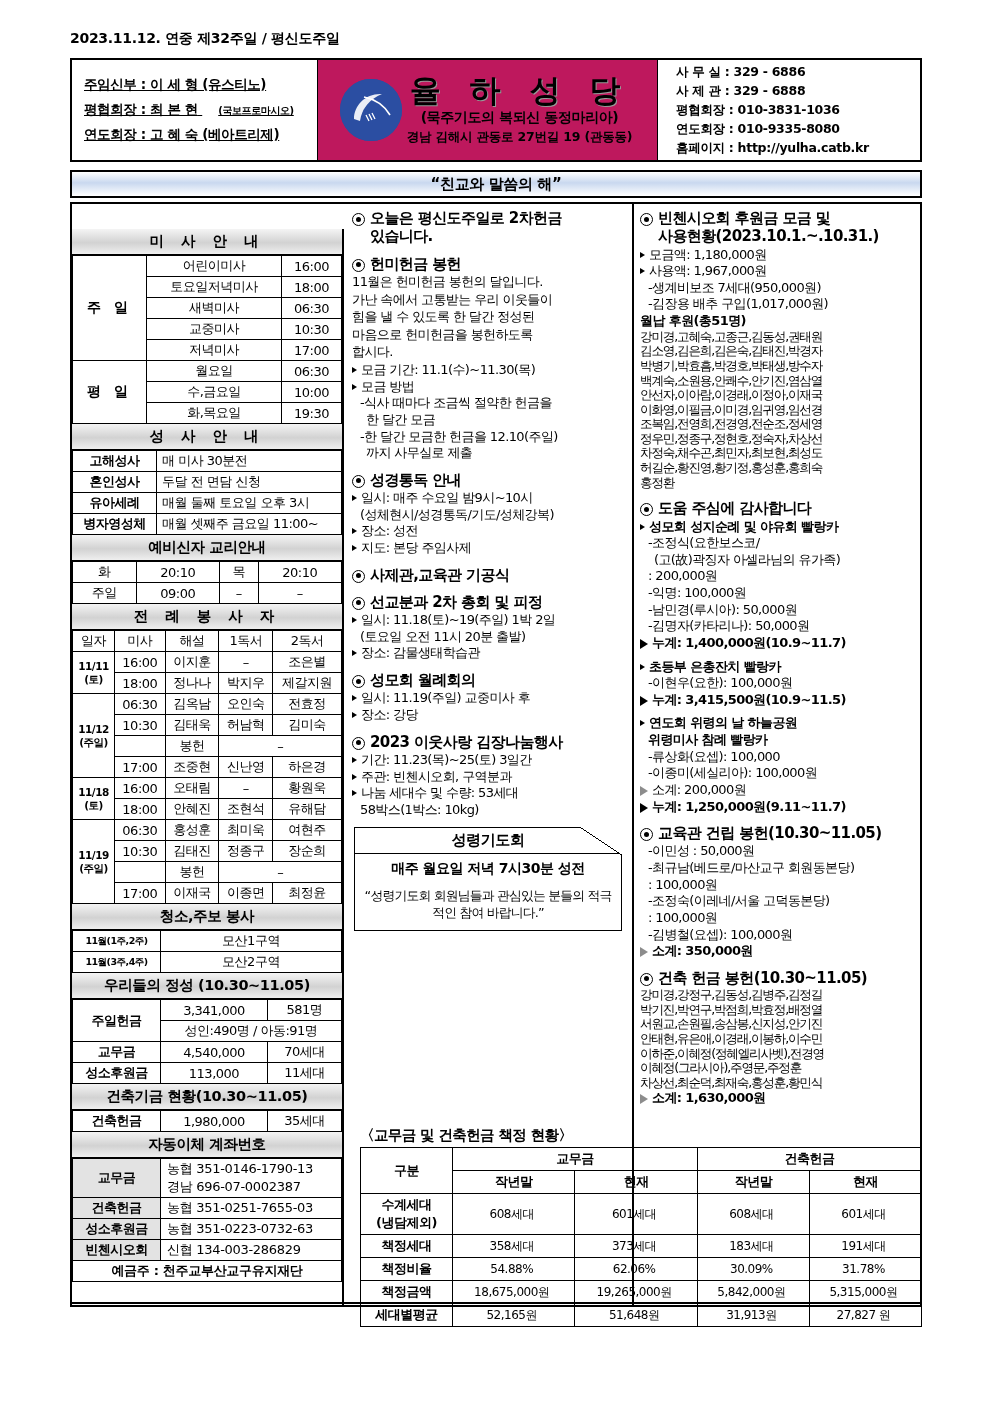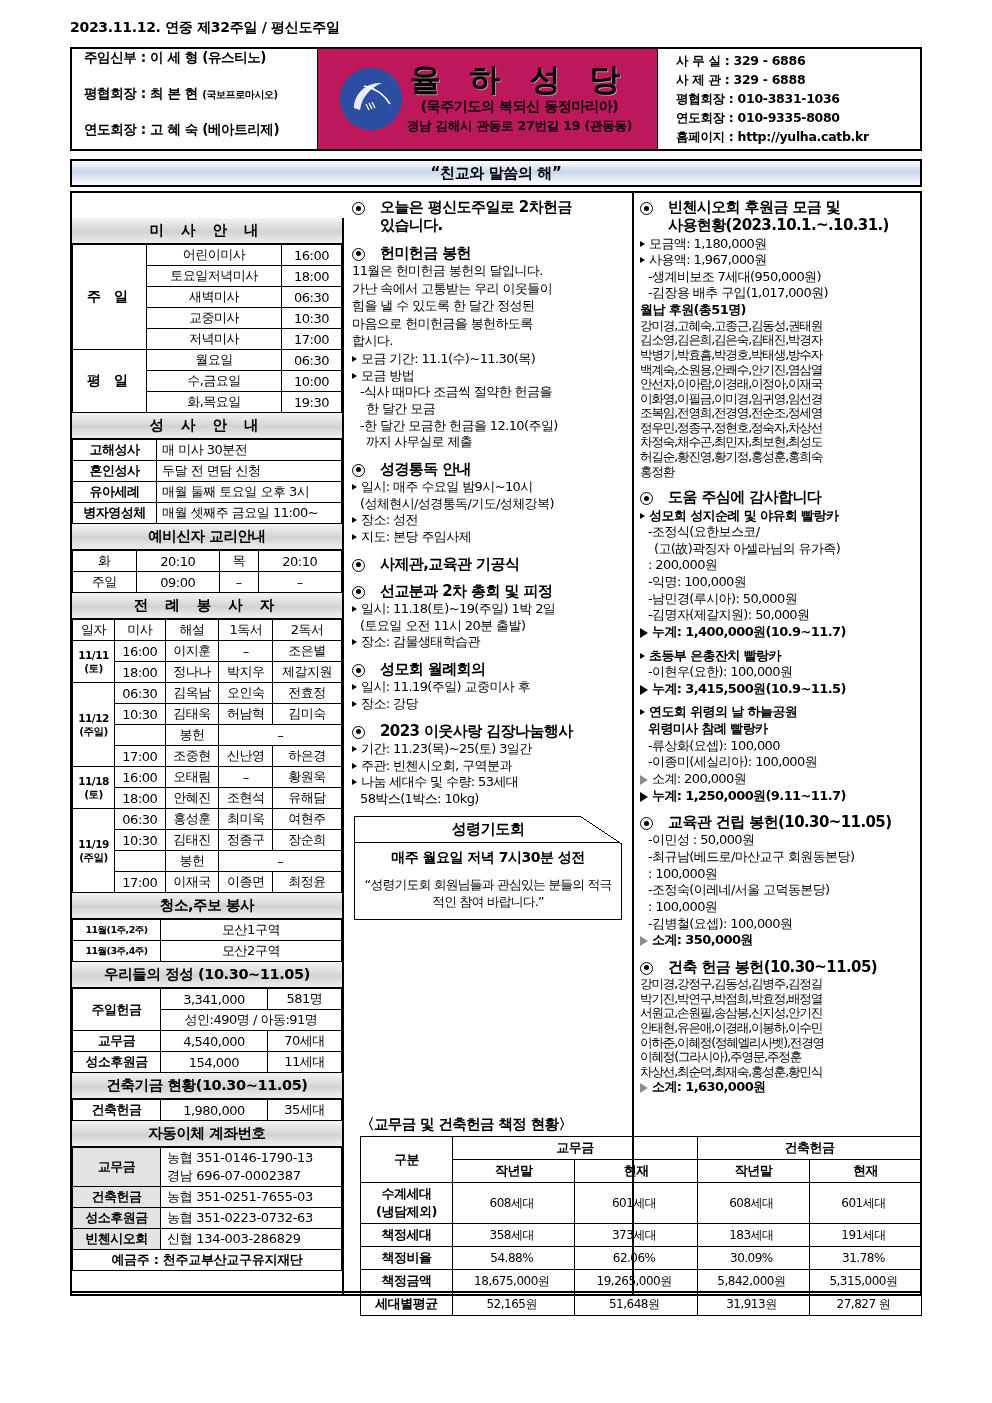--- a/index.html
+++ b/index.html
@@ -4,40 +4,40 @@
 <style>
   * { box-sizing: border-box; }
   html, body { margin:0; padding:0; }
   body {
     width: 992px; height: 1403px;
     background:#fff;
     font-family: "DejaVu Sans", "Liberation Sans", sans-serif;
     color:#000;
     position:relative;
   }
-  .page { position:absolute; left:0; top:5px; width:992px; height:1089px; }
+  .page { position:absolute; left:0; top:16px; width:992px; height:1089px; }
 
   
   .dateline {
     position:absolute; left:70px; top:14px;
     font-size:14px; font-weight:bold; letter-spacing:-0.3px;
   }
 
   
   .masthead {
     position:absolute; left:70px; top:42px; width:852px; height:104px;
     border:2px solid #000; display:flex;
   }
   .mh-left {
     width:246px; border-right:1px solid #000;
-    display:flex; flex-direction:column; 
-    padding-left:12px; gap:18px; background:#fff;
+    display:flex; flex-direction:column; justify-content:center;
+    padding-left:12px; gap:7px; background:#fff;text-decoration:underline;
   }
   .mh-left div { font-size:13.5px; font-weight:bold; white-space:nowrap; letter-spacing:-0.4px;}
-  .mh-left .sm { font-size:10px; font-weight:bold; }
+  .mh-left .sm { font-size:10px; font-weight:bold;margin-left:16px; }
   .mh-center {
     flex:1; background:#be185d; display:flex; align-items:center; justify-content:center;
     position:relative; border-right:1px solid #000;
   }
   .logo-circle {
     width:62px; height:62px; border-radius:50%; background:#2b4ea2;
     position:absolute; left:22px; top:19px;
   }
   .logo-circle svg { position:absolute; left:0; top:0; }
   .mh-c-text { text-align:center; padding-left:64px; }
@@ -108,21 +108,21 @@
 
   .acct-tbl td { height:20px; font-size:12.5px; }
   .acct-tbl td.k { font-weight:bold; width:88px; background:#e3e3e3; letter-spacing:-0.5px;}
   .acct-tbl td.v { text-align:left; padding-left:6px; letter-spacing:-0.3px;}
   .acct-tbl td.owner { font-weight:bold; font-size:13px; letter-spacing:-0.3px;}
 
   
   .notice { margin-bottom:9px; }
   .n-head {
     font-size:15px; font-weight:bold; letter-spacing:-0.6px;
-    line-height:1.22; display:flex; gap:15px; align-items:flex-start;
+    line-height:1.22; display:flex; gap:5px; align-items:flex-start;
   }
   .bullet-o {
     flex:none; width:13px; height:13px; border:1.6px solid #000; border-radius:50%;
     position:relative; margin-top:4px;
   }
   .bullet-o::after {
     content:""; position:absolute; left:2.5px; top:2.5px; width:5px; height:5px;
     background:#000; border-radius:50%;
   }
   .n-body { font-size:13px; line-height:1.28; letter-spacing:-0.6px; margin-top:1px;}
@@ -417,21 +417,21 @@
             <tr>
               <td colspan="2">성인:490명   /  아동:91명</td>
             </tr>
             <tr>
               <td class="k">교무금</td>
               <td>4,540,000</td>
               <td>70세대</td>
             </tr>
             <tr>
               <td class="k">성소후원금</td>
-              <td>154,000</td>
+              <td>113,000</td>
               <td>11세대</td>
             </tr>
           </tbody>
       </table>
 
       <div class="sec-title tight">건축기금 현황(10.30~11.05)</div>
       <table class="grid off-tbl">
         <tbody id="bf-body">
             <tr>
               <td class="k">건축헌금</td>
@@ -636,21 +636,21 @@
             <div class="n-body">
               <div class="li-tri bold">
                 <span class="tri"></span>
                 <span>성모회 성지순례 및 야유회 빨랑카</span>
               </div>
               <div class="ind1">-조정식(요한보스코/</div>
               <div class="ind2">(고(故)곽징자 아셀라님의 유가족)</div>
               <div class="ind1">: 200,000원</div>
               <div class="ind1">-익명: 100,000원</div>
               <div class="ind1">-남민경(루시아): 50,000원</div>
-              <div class="ind1">-김명자(제갈지원): 50,000원</div>
+              <div class="ind1">-김명자(카타리나): 50,000원</div>
               <div class="li-tri big bold">
                 <span class="tri"></span>
                 <span>누계: 1,400,000원(10.9~11.7)</span>
               </div>
               <div style="height: 7px;"></div>
               <div class="li-tri bold">
                 <span class="tri"></span>
                 <span>초등부 은총잔치 빨랑카</span>
               </div>
               <div class="ind1">-이현우(요한): 100,000원</div>

